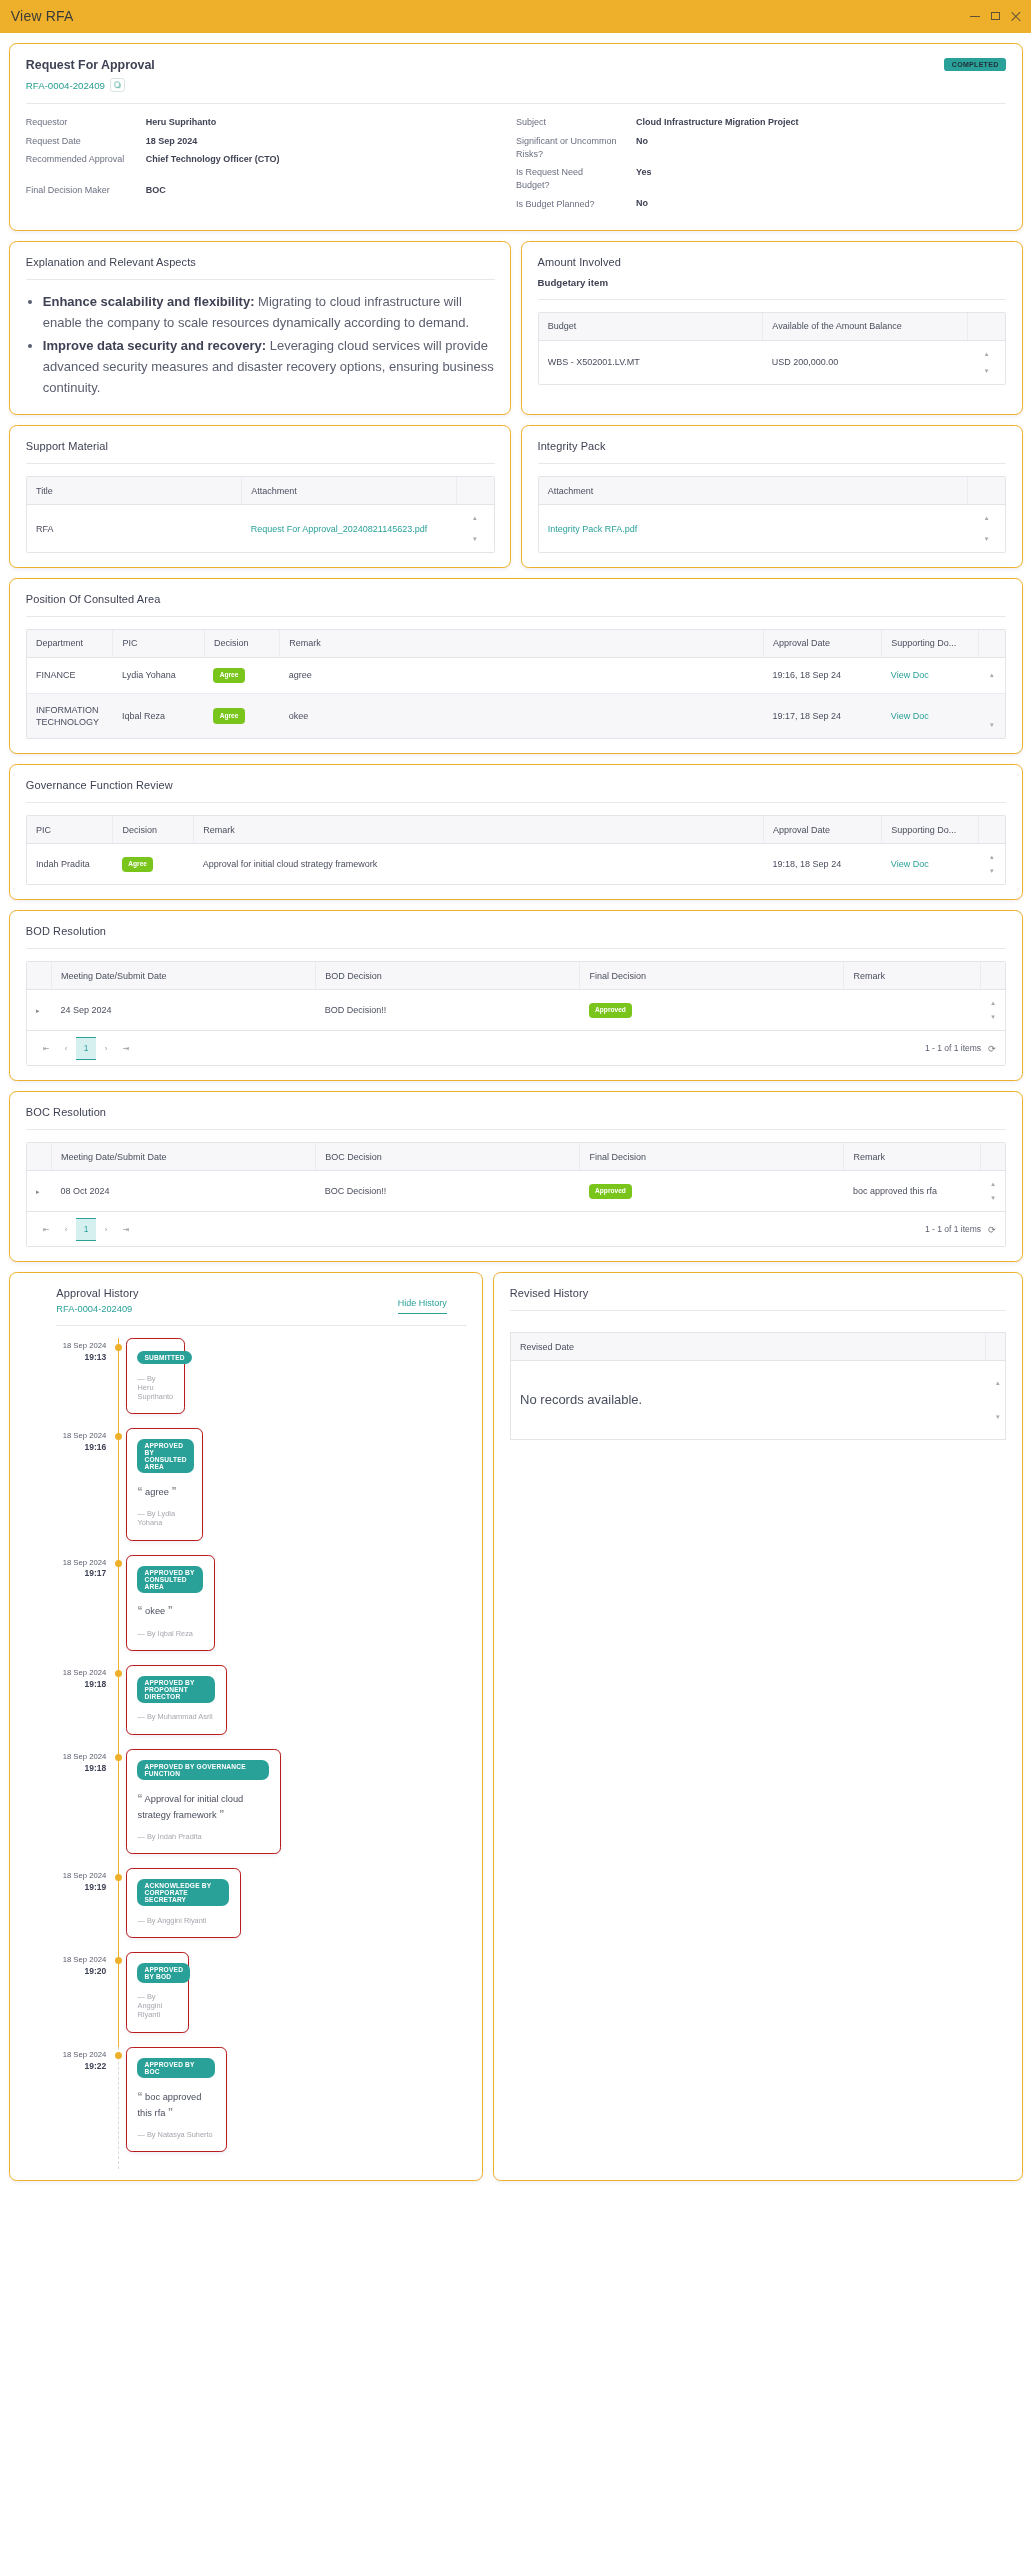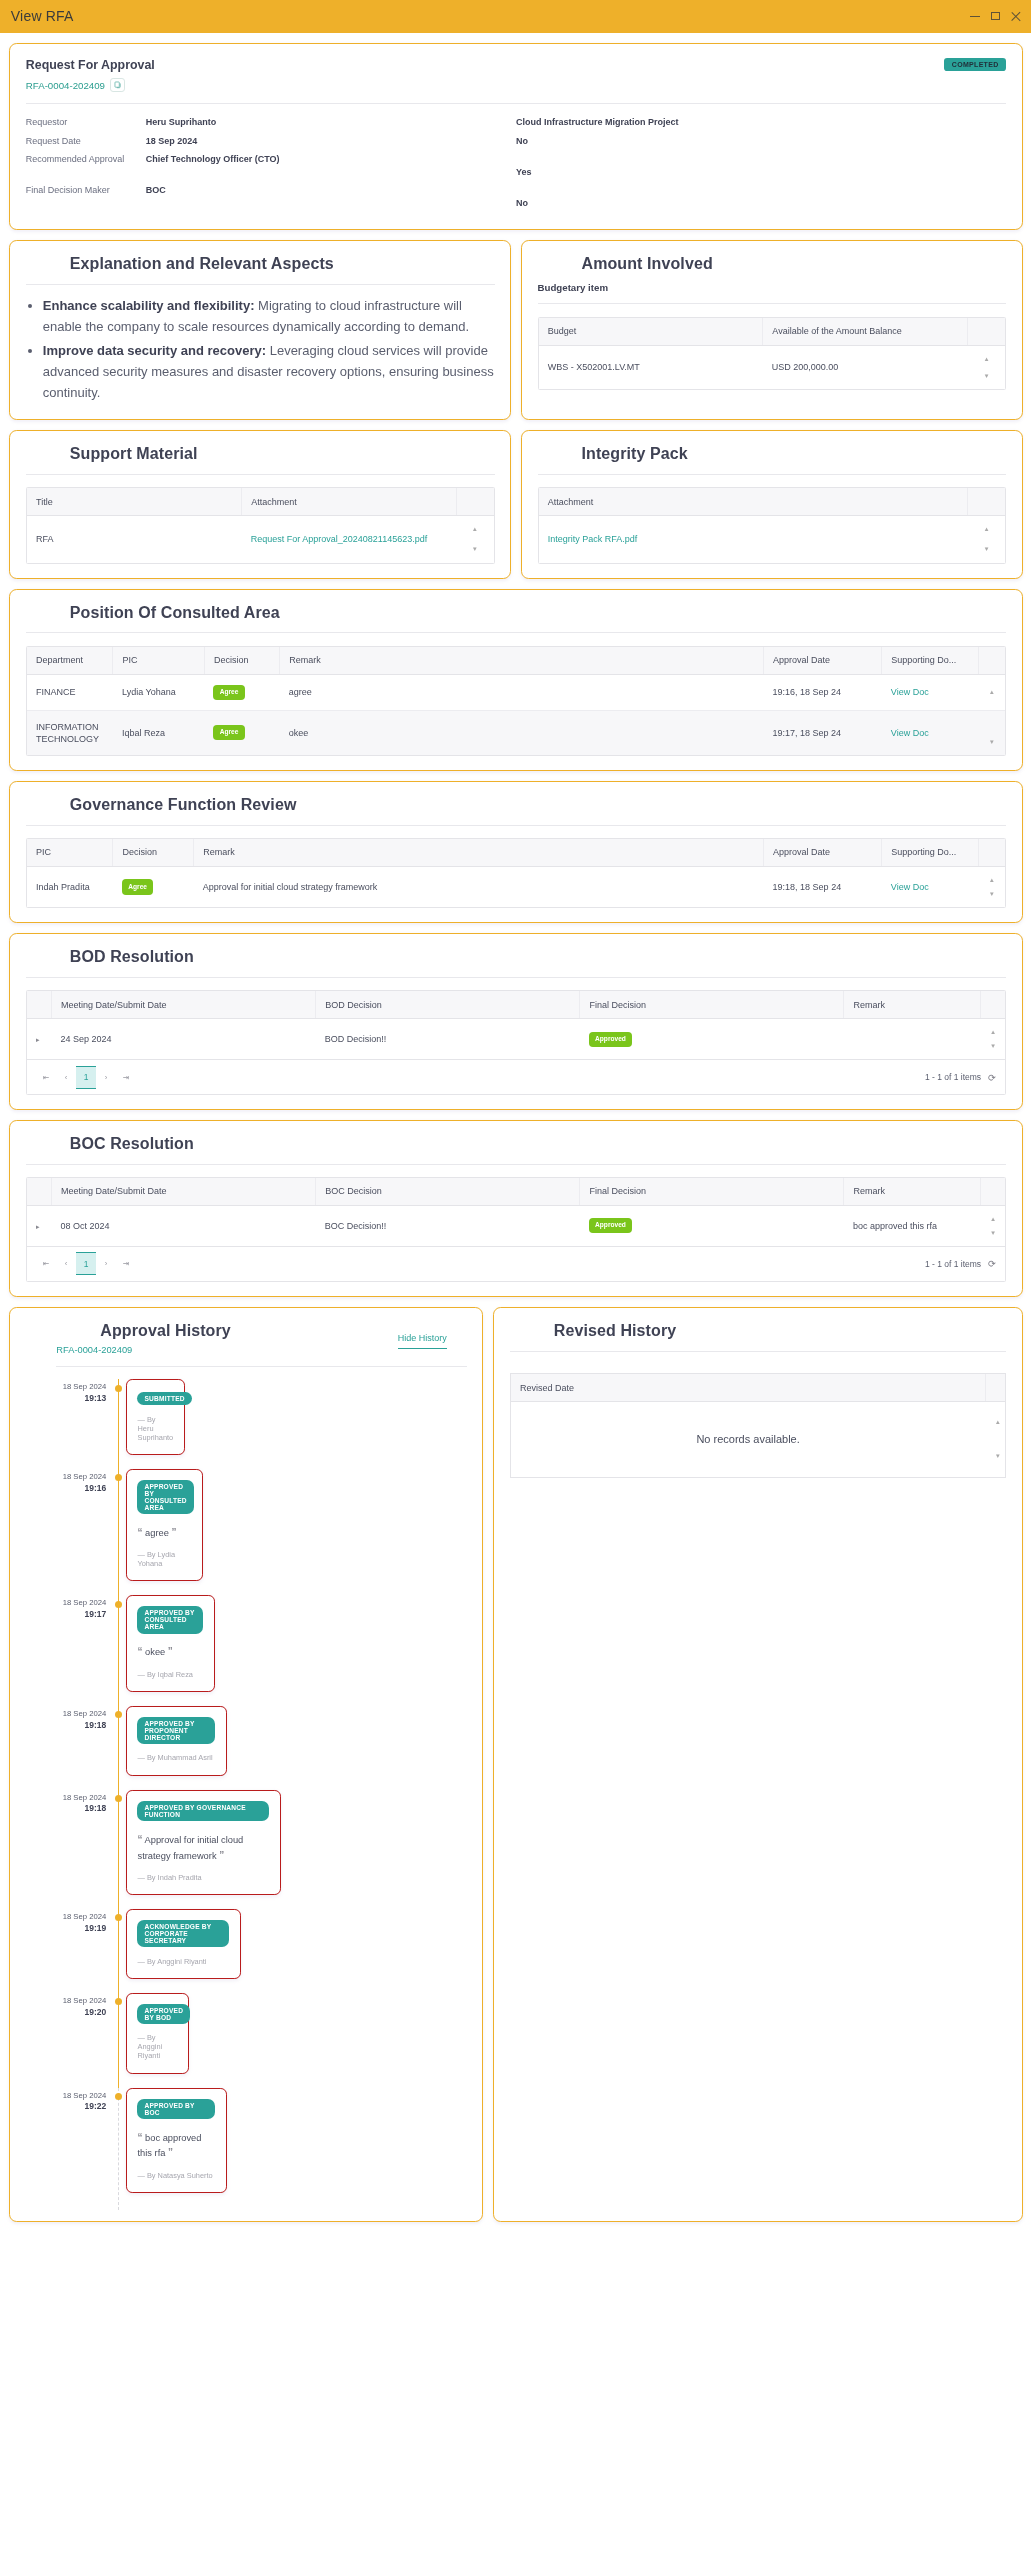--- a/index.html
+++ b/index.html
@@ -48,25 +48,24 @@
     border-radius: 7.7px;
     background: #fff;
     padding: 14px 15.5px 14px 15.5px;
     margin-bottom: 10px;
     box-shadow: 0 1.5px 3.1px rgba(180,170,210,.18);
   }
   .row2 { display: flex; gap: 10px; margin-bottom: 10px; }
   .row2 > .card { flex: 1 1 0; margin-bottom: 0; }
 
   .card-title {
-    font-size: 16px;
-    font-weight: bold;
+    font-size: 11px;
+    font-weight: normal;
     color: #3f4254;
     letter-spacing: 0.1px;
-    margin-left: 44px;
   }
   .card-subtitle {
     font-size: 9.7px;
     font-weight: bold;
     color: #3f4254;
     margin-top: 8.5px;
   }
   .divider { height: 0.8px; background: #e8e8ec; margin: 10.8px 0 0 0; }
 
   
@@ -213,21 +212,21 @@
     display: inline-block; background: #2aa198; color: #fff;
     font-size: 6.6px; font-weight: bold; letter-spacing: 0.2px;
     padding: 3.1px 7px; border-radius: 7px;
   }
   .tl-quote { font-size: 9.3px; color: #4a4e5e; margin-top: 10.8px; line-height: 1.5; }
   .tl-quote .qm { color: #8b8b93; font-weight: bold; font-size: 10px; }
   .tl-by { font-size: 7.4px; color: #a6a6ae; margin-top: 9.3px; }
 
   
   .rh-empty {
-    text-align: center; font-size: 11px; color: #4a4e5e; padding: 20px 0;
+    text-align: left; font-size: 13px; color: #4a4e5e; padding: 20px 0;
   }
   .rh-table-wrap { margin-top: 21.7px; border: 0.8px solid #e4e4e8; position: relative; }
   .bottom-row { display: flex; gap: 10px; align-items: stretch; }
   .bottom-row > .card { margin-bottom: 0; }
   .bottom-row .left { flex: 0 0 474px; padding-left: 46px; }
   .bottom-row .right { flex: 1 1 auto; }
 </style>
 </head>
 <body>
 
@@ -268,20 +267,26 @@
           <div class="f-label">Final Decision Maker</div>
         </div>
         <div class="values">
           <div class="f-value">Heru Suprihanto</div>
           <div class="f-value">18 Sep 2024</div>
           <div class="f-value two">Chief Technology Officer (CTO)</div>
           <div class="f-value">BOC</div>
         </div>
       </div>
       <div class="col">
+        <div class="labels">
+          <div class="f-label">Subject</div>
+          <div class="f-label two">Significant or Uncommon Risks?</div>
+          <div class="f-label two">Is Request Need Budget?</div>
+          <div class="f-label">Is Budget Planned?</div>
+        </div>
         <div class="values">
           <div class="f-value">Cloud Infrastructure Migration Project</div>
           <div class="f-value two">No</div>
           <div class="f-value two">Yes</div>
           <div class="f-value">No</div>
         </div>
       </div>
     </div>
   </div>
 

